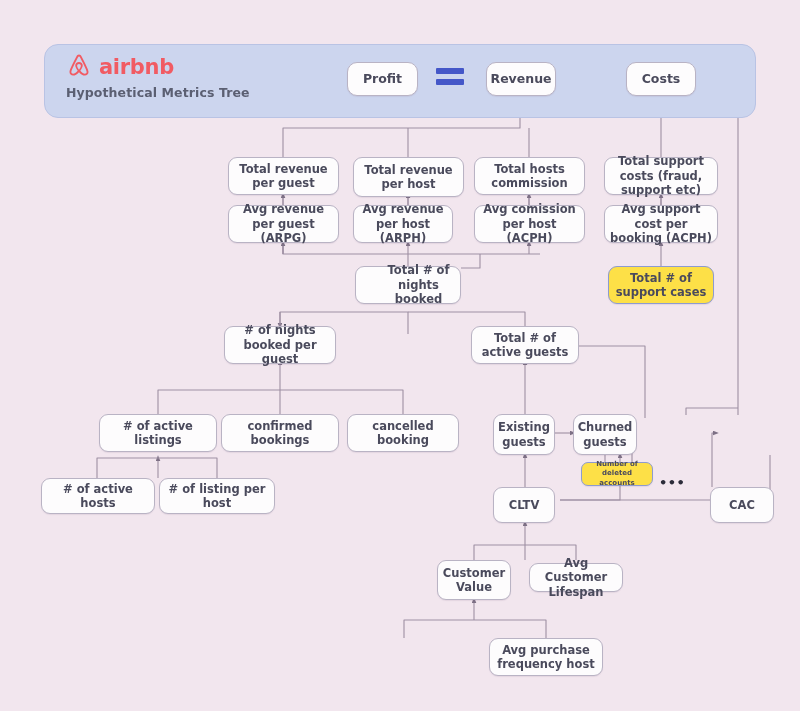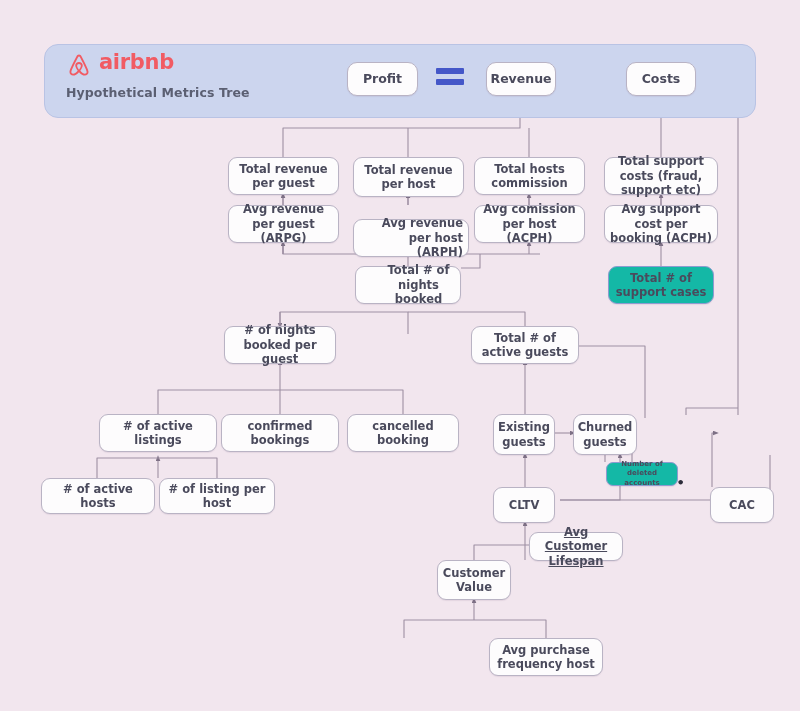--- a/index.html
+++ b/index.html
@@ -12,43 +12,43 @@
   }
   #canvas{position:absolute;left:0;top:0;width:800px;height:711px;}
   #edges{position:absolute;left:0;top:0;width:800px;height:711px;}
 
   
   .header-band{
     position:absolute;left:44px;top:44px;width:712px;height:74px;
     background:#ccd5ee;border:1px solid #b9c3e4;border-radius:14px;
     box-sizing:border-box;
   }
-  .brand{position:absolute;left:66px;top:52px;display:flex;align-items:flex-start;gap:7px;}
+  .brand{position:absolute;left:66px;top:52px;display:flex;align-items:flex-end;gap:7px;}
   .brand-logo{width:26px;height:26px;display:block;}
   .brand-name{
     color:#f15b63;font-size:21px;font-weight:bold;letter-spacing:-.3px;
     font-family:"DejaVu Sans", sans-serif;line-height:1;
   }
   .brand-sub{
     position:absolute;left:66px;top:85px;
     color:#5b5f72;font-size:12.5px;font-weight:bold;letter-spacing:.1px;
   }
 
   
   .node{
     position:absolute;box-sizing:border-box;
     background:#fdfcfd;border:1px solid #b9b3c4;border-radius:9px;
     display:flex;align-items:center;justify-content:center;text-align:center;
     color:#4a4a5c;font-size:11.5px;font-weight:bold;line-height:1.25;
     padding:2px 5px;
     box-shadow:0 1px 1px rgba(120,100,130,.12);
   }
-  .node.blue{background:#14b8a6;border-color:#8d9bd0;}
+  .node.blue{background:#fde047;border-color:#8d9bd0;}
   .node.top{font-size:12.5px;border-radius:10px;}
-  .node.tiny{font-size:7px;border-radius:7px;line-height:1.3;padding:1px 3px;margin-left:25px;}
+  .node.tiny{font-size:7px;border-radius:7px;line-height:1.3;padding:1px 3px;}
 
   
   .op{position:absolute;color:#4457c8;}
   .op .bar{background:#4457c8;border-radius:1px;}
   .op-eq .bar{width:28px;height:6px;}
   .op-eq{display:flex;flex-direction:column;gap:5px;}
   .op-minus .bar{width:28px;height:6px;}
   .dots{
     position:absolute;color:#2c2c3a;font-size:13px;font-weight:bold;
     letter-spacing:.5px;line-height:1;
@@ -156,21 +156,21 @@
   <div class="node top" style="left:347px;top:62px;width:71px;height:34px;">Profit</div>
   <div class="node top" style="left:486px;top:62px;width:70px;height:34px;">Revenue</div>
   <div class="node top" style="left:626px;top:62px;width:70px;height:34px;">Costs</div>
 
   <div class="node" style="left:228px;top:157px;width:111px;height:38px;">Total revenue per guest</div>
   <div class="node" style="left:353px;top:157px;width:111px;height:40px;">Total revenue per host</div>
   <div class="node" style="left:474px;top:157px;width:111px;height:38px;">Total hosts commission</div>
   <div class="node" style="left:604px;top:157px;width:114px;height:38px;">Total support costs (fraud, support etc)</div>
 
   <div class="node" style="left:228px;top:205px;width:111px;height:38px;">Avg revenue per guest (ARPG)</div>
-  <div class="node" style="left:353px;top:219px;width:116px;height:38px;text-align:right;">Avg revenue per host (ARPH)</div>
+  <div class="node" style="left:353px;top:205px;width:100px;height:38px;">Avg revenue per host (ARPH)</div>
   <div class="node" style="left:474px;top:205px;width:111px;height:38px;">Avg comission per host (ACPH)</div>
   <div class="node" style="left:604px;top:205px;width:114px;height:38px;">Avg support cost per booking (ACPH)</div>
 
   <div class="node" style="left:355px;top:266px;width:106px;height:38px;padding-left:26px;">Total # of nights booked</div>
   <div class="node blue" style="left:608px;top:266px;width:106px;height:38px;">Total # of support cases</div>
 
   <div class="node" style="left:224px;top:326px;width:112px;height:38px;"># of nights booked per guest</div>
   <div class="node" style="left:471px;top:326px;width:108px;height:38px;">Total # of active guests</div>
 
   <div class="node" style="left:99px;top:414px;width:118px;height:38px;"># of active listings</div>
@@ -182,17 +182,17 @@
 
   <div class="node" style="left:41px;top:478px;width:114px;height:36px;"># of active hosts</div>
   <div class="node" style="left:159px;top:478px;width:116px;height:36px;"># of listing per host</div>
 
   <div class="node blue tiny" style="left:581px;top:462px;width:72px;height:24px;">Number of deleted accounts</div>
 
   <div class="node" style="left:493px;top:487px;width:62px;height:36px;">CLTV</div>
   <div class="node" style="left:710px;top:487px;width:64px;height:36px;">CAC</div>
 
   <div class="node" style="left:437px;top:560px;width:74px;height:40px;">Customer Value</div>
-  <div class="node" style="left:529px;top:532px;width:94px;height:29px;text-decoration:underline;">Avg Customer Lifespan</div>
+  <div class="node" style="left:529px;top:563px;width:94px;height:29px;">Avg Customer Lifespan</div>
 
   <div class="node" style="left:489px;top:638px;width:114px;height:38px;">Avg purchase frequency host</div>
 
 </div>
 
 </body></html>

